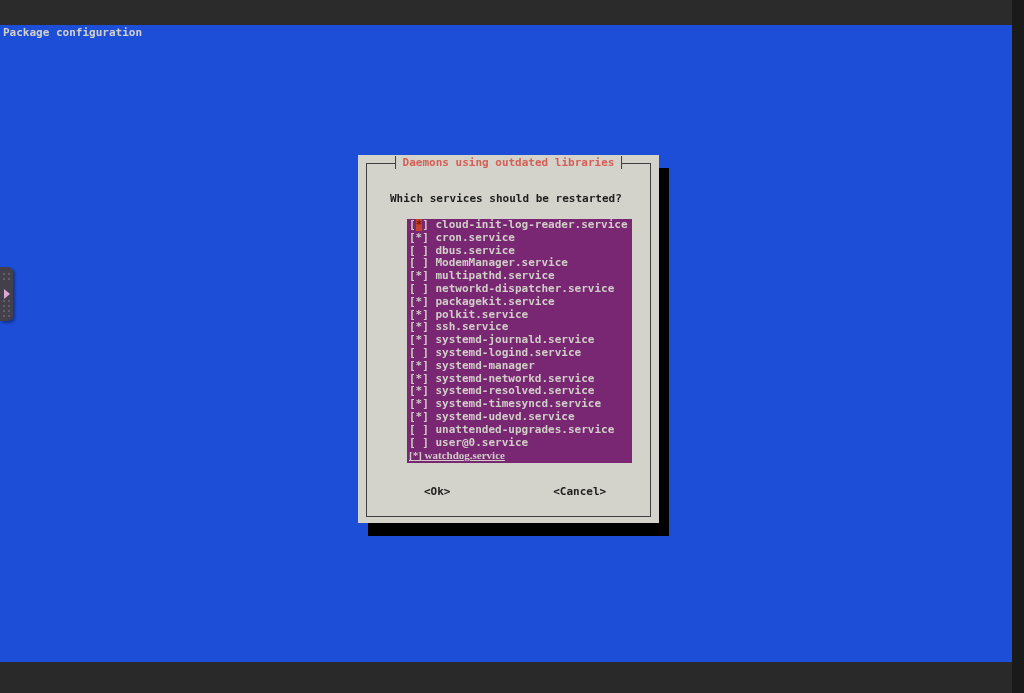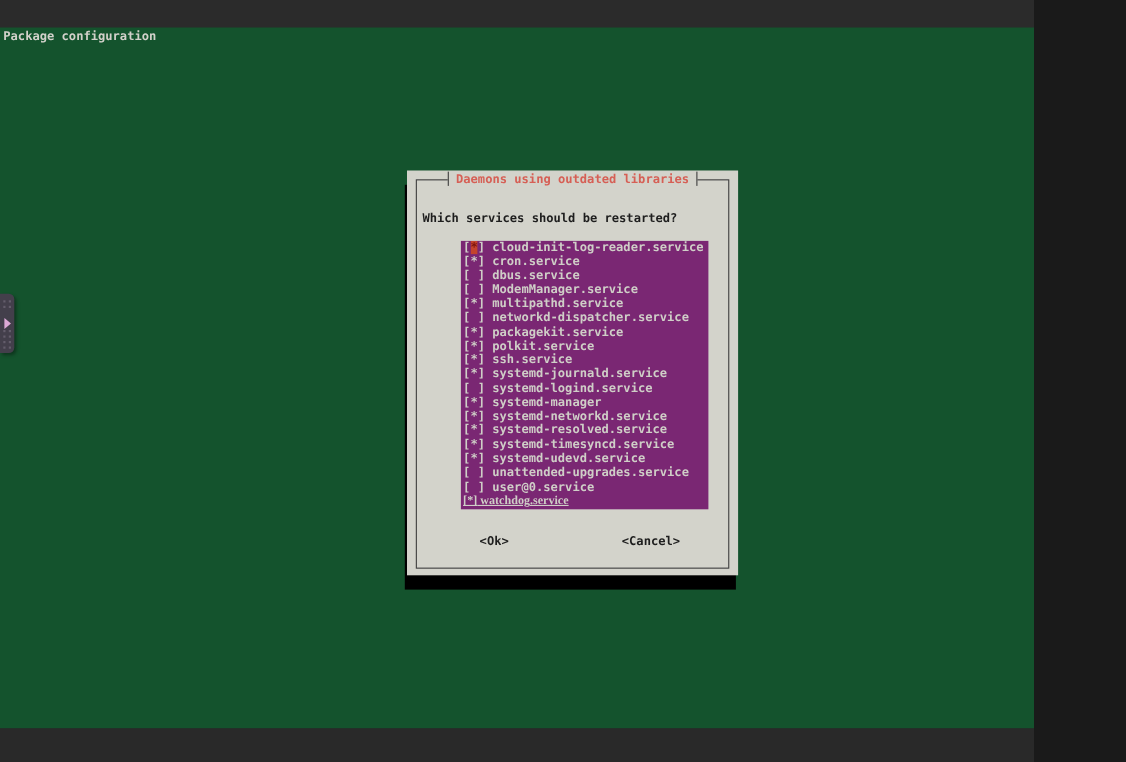--- a/index.html
+++ b/index.html
@@ -1,19 +1,19 @@
 <!DOCTYPE html>
 <html><head>
 <meta charset="utf-8">
 <style>
   * { margin: 0; padding: 0; box-sizing: border-box; }
   body { background: #1a1a1a; font-family: "DejaVu Sans Mono", monospace; }
   .screen {
-    position: relative; width: 940px; height: 693px;
-    background: #14532d; overflow: hidden;
+    position: relative; width: 1012px; height: 693px;
+    background: #1d4ed8; overflow: hidden;
     font-family: "DejaVu Sans Mono", monospace;
   }
   .top-bar { position: absolute; left: 0; top: 0; width: 1024px; height: 25px; background: #2B2B2B; }
   .bottom-bar { position: absolute; left: 0; top: 662px; width: 1024px; height: 31px; background: #292929; }
   .header-label {
     position: absolute; left: 3px; top: 26px;
     font-size: 11px; font-weight: bold; line-height: 13px; color: #D2D1CA; white-space: pre;
   }
 
   
@@ -30,33 +30,33 @@
     position: absolute; left: 4px; top: 22px;
     width: 0; height: 0;
     border-left: 6px solid #DCA9D6;
     border-top: 5px solid transparent;
     border-bottom: 5px solid transparent;
   }
 
   .dialog-shadow { position: absolute; left: 368px; top: 168px; width: 301px; height: 368px; background: #000; }
   .dialog {
     position: absolute; left: 358px; top: 155px; width: 301px; height: 368px;
-    background: #D3D3CB; font-size: 11px; font-weight: bold; color: #1E1E1E; margin-left: 12px;
+    background: #D3D3CB; font-size: 11px; font-weight: bold; color: #1E1E1E;
   }
   .inner-border {
     position: absolute; left: 8px; top: 8px; right: 8px; bottom: 6px;
     border: 1px solid #3E3E3E; pointer-events: none;
   }
   .dialog-title {
     position: absolute; top: -8px; left: 50%; transform: translateX(-50%);
     background: #D3D3CB; color: #D65F55;
     padding: 0 7px; line-height: 13px; white-space: nowrap;
     border-left: 1px solid #3E3E3E; border-right: 1px solid #3E3E3E;
   }
-  .question { position: absolute; left: 14px; top: 37px; line-height: 13px; white-space: pre; }
+  .question { position: absolute; left: 32px; top: 37px; line-height: 13px; white-space: pre; }
   .listbox {
     position: absolute; left: 49px; top: 64px; width: 225px; height: 244px;
     background: #7A2773; color: #CFCEC7; padding-left: 2px;
     line-height: 12.8px; white-space: pre; overflow: hidden;
   }
   .svc-row { height: 12.8px; }
   .svc-row.underline { text-decoration: underline; font-family: Liberation Serif, serif; }
   .cursor { background: #C4432C; color: #7E150E; }
   .buttons {
     position: absolute; left: 8px; right: 8px; top: 330px;

